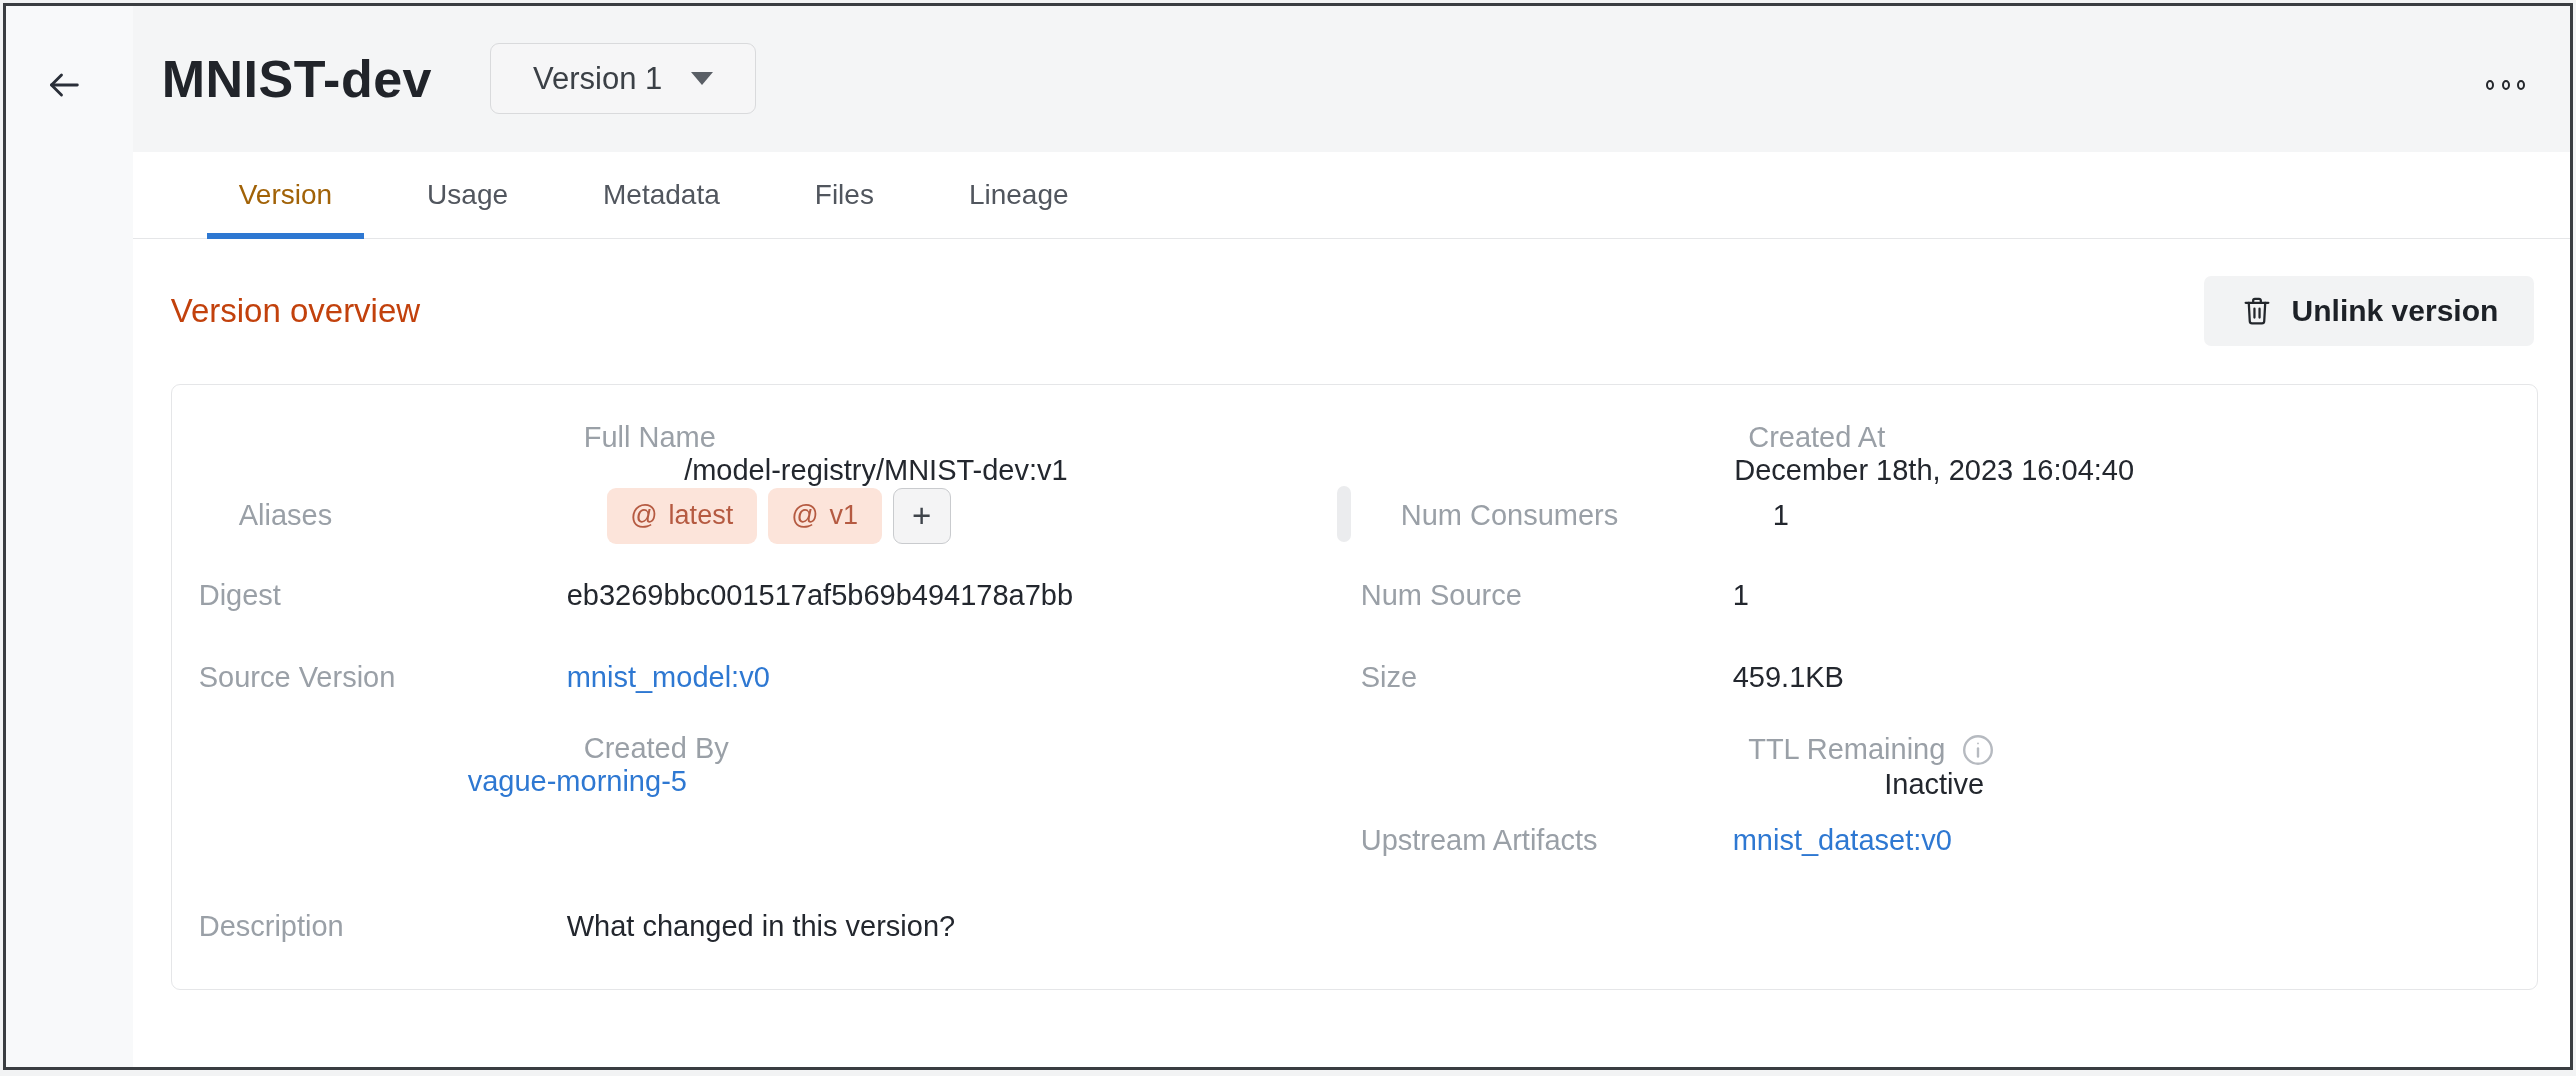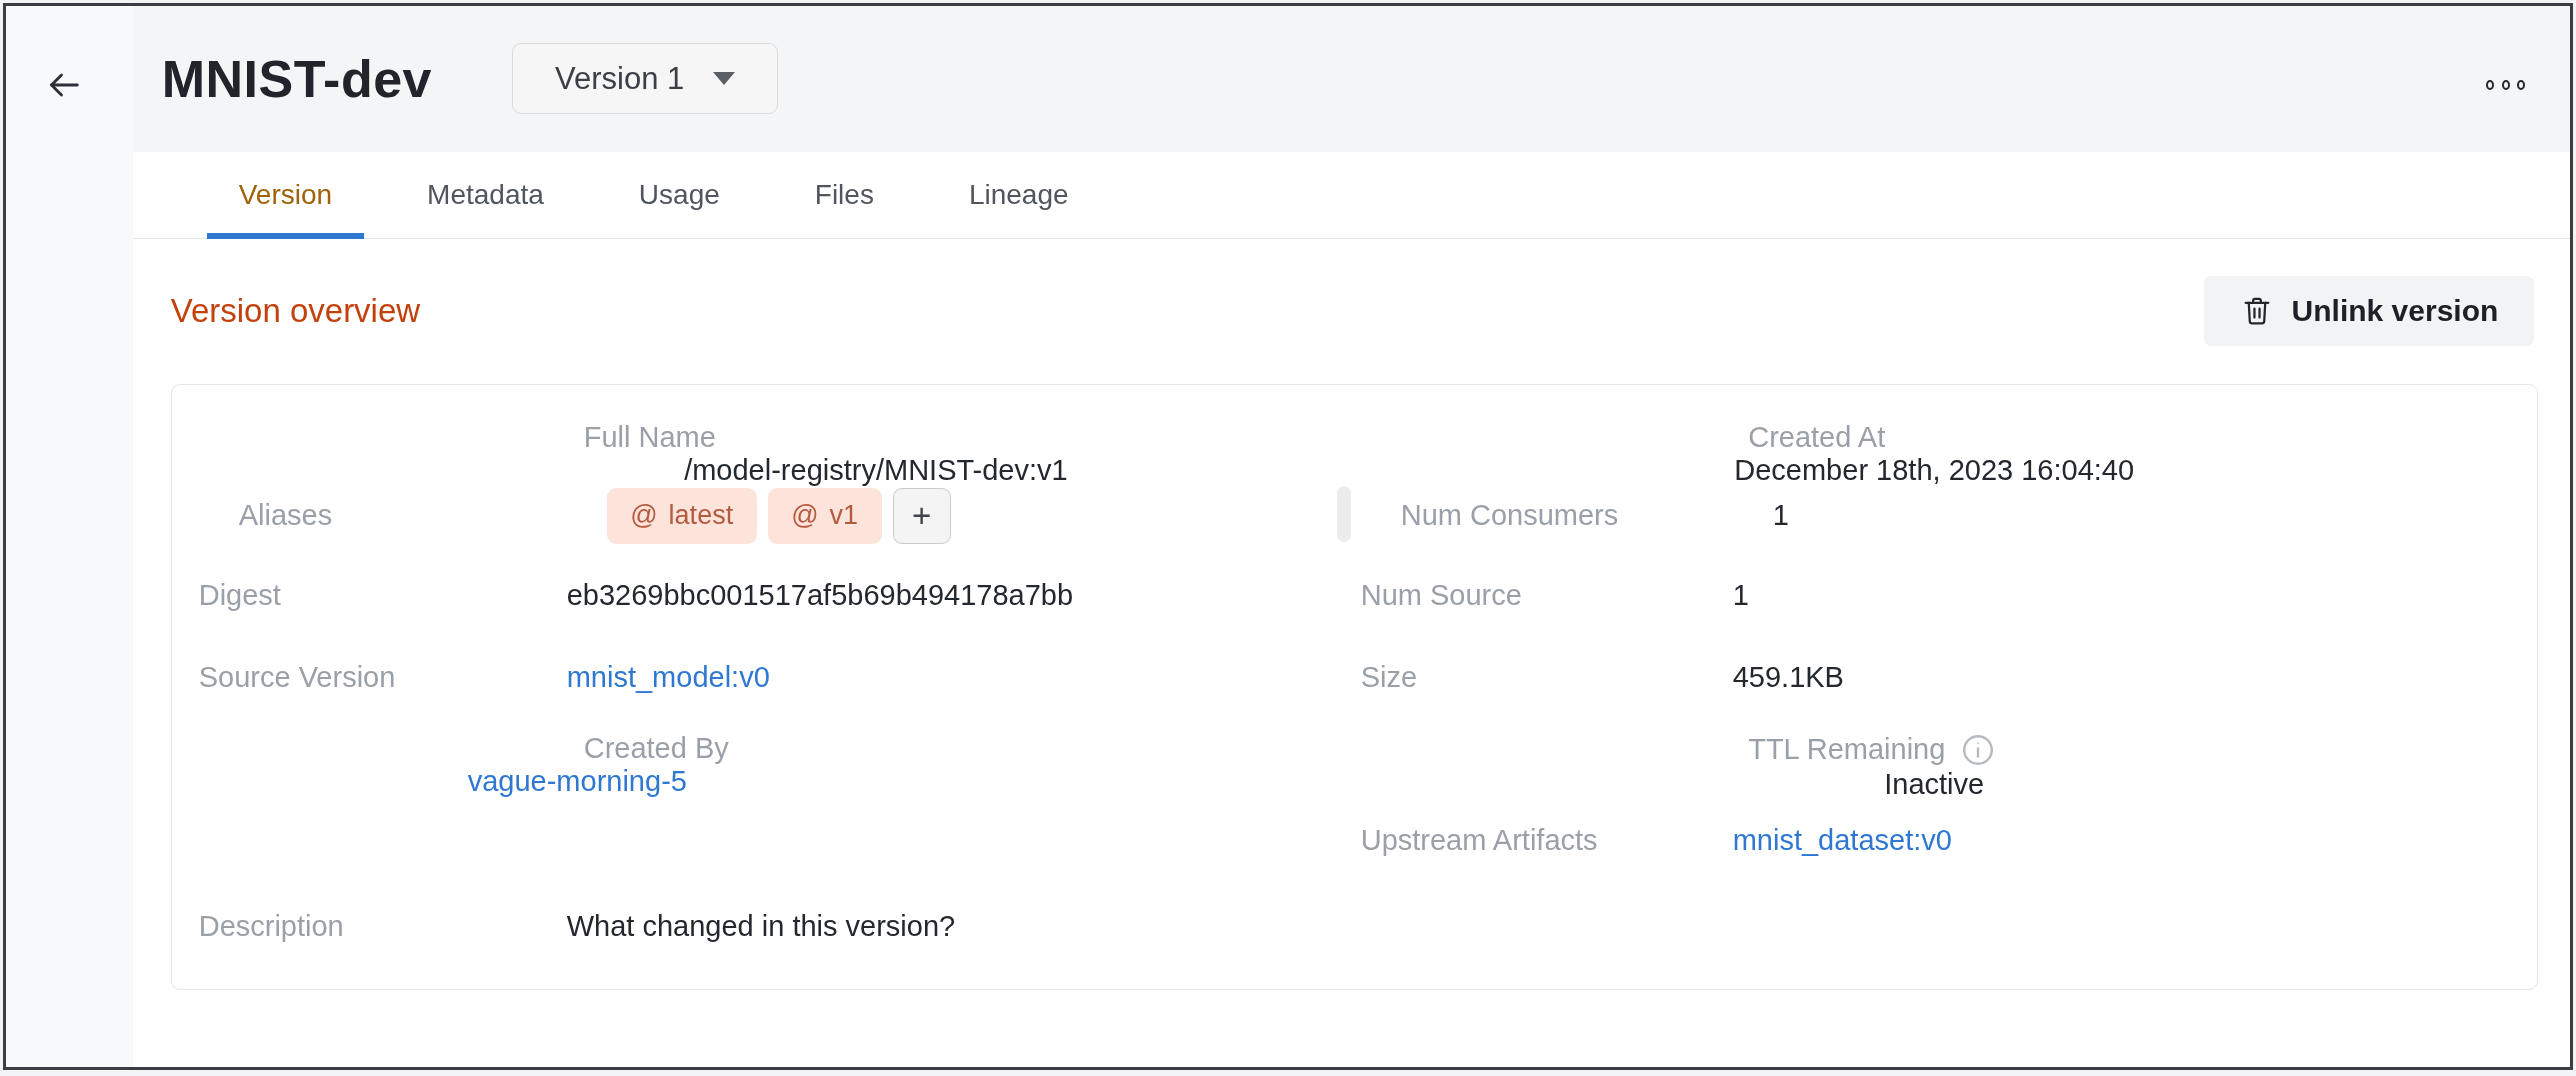--- a/index.html
+++ b/index.html
@@ -31,21 +31,21 @@
     position: absolute; left: 127px; right: 0; top: 0; height: 146px;
     background: #f4f5f6;
     display: flex; align-items: center;
   }
   .page-title {
     margin-left: 29px;
     font-size: 52px; font-weight: 700; color: #21242a;
     letter-spacing: 0.5px;
   }
   .version-select {
-    margin-left: 80px;
+    margin-left: 58px;
     height: 71px; min-width: 266px;
     background: #f6f6f7;
     border: 1.8px solid #d9dadc;
     border-radius: 9px;
     display: flex; align-items: center;
     padding: 0 38px 0 42px;
     cursor: pointer;
   }
   .version-select .vlabel { font-size: 31px; color: #3b4046; }
   .caret-down {
@@ -184,22 +184,22 @@
     </div>
     <div class="overflow-btn">
       <i></i>
         <i></i>
         <i></i>
     </div>
   </div>
 
   <div class="tabbar">
     <div class="tab active">Version</div>
+    <div class="tab">Usage</div>
     <div class="tab">Metadata</div>
-    <div class="tab">Usage</div>
     <div class="tab">Files</div>
     <div class="tab">Lineage</div>
   </div>
 
   <div class="content">
 
     <div class="section-header">
       <div class="section-title">Version overview</div>
       <button class="unlink-btn">
         <svg viewBox="0 0 24 24" fill="none" stroke="currentColor" stroke-width="1.6" stroke-linecap="round" stroke-linejoin="round">

